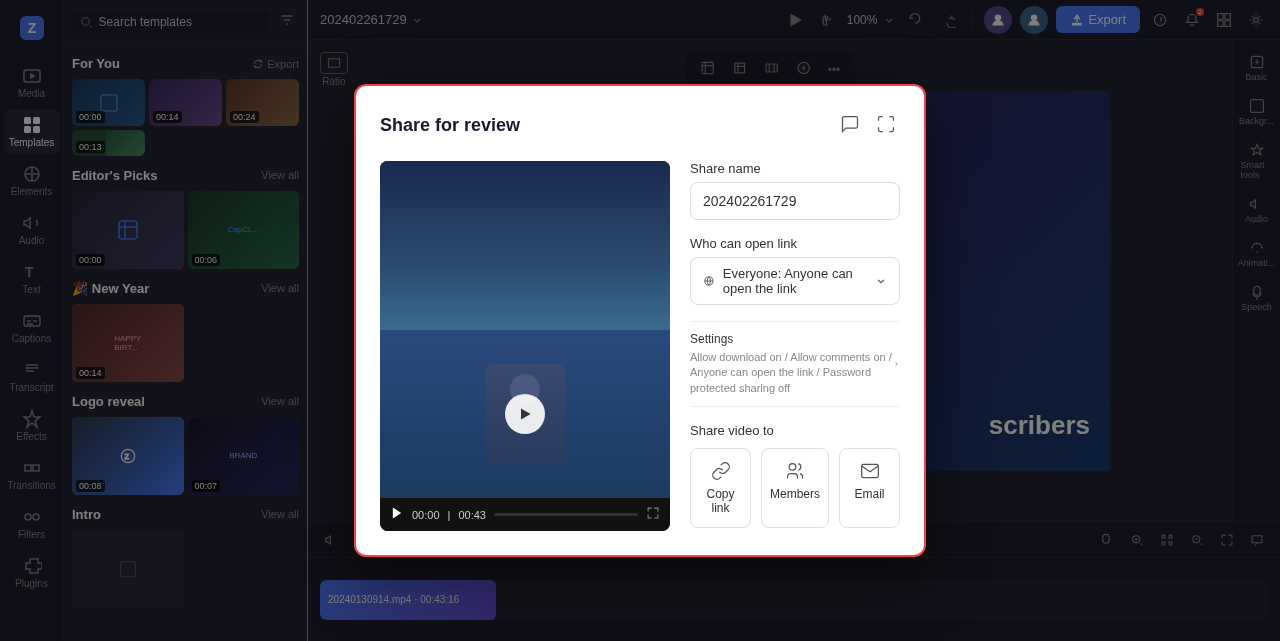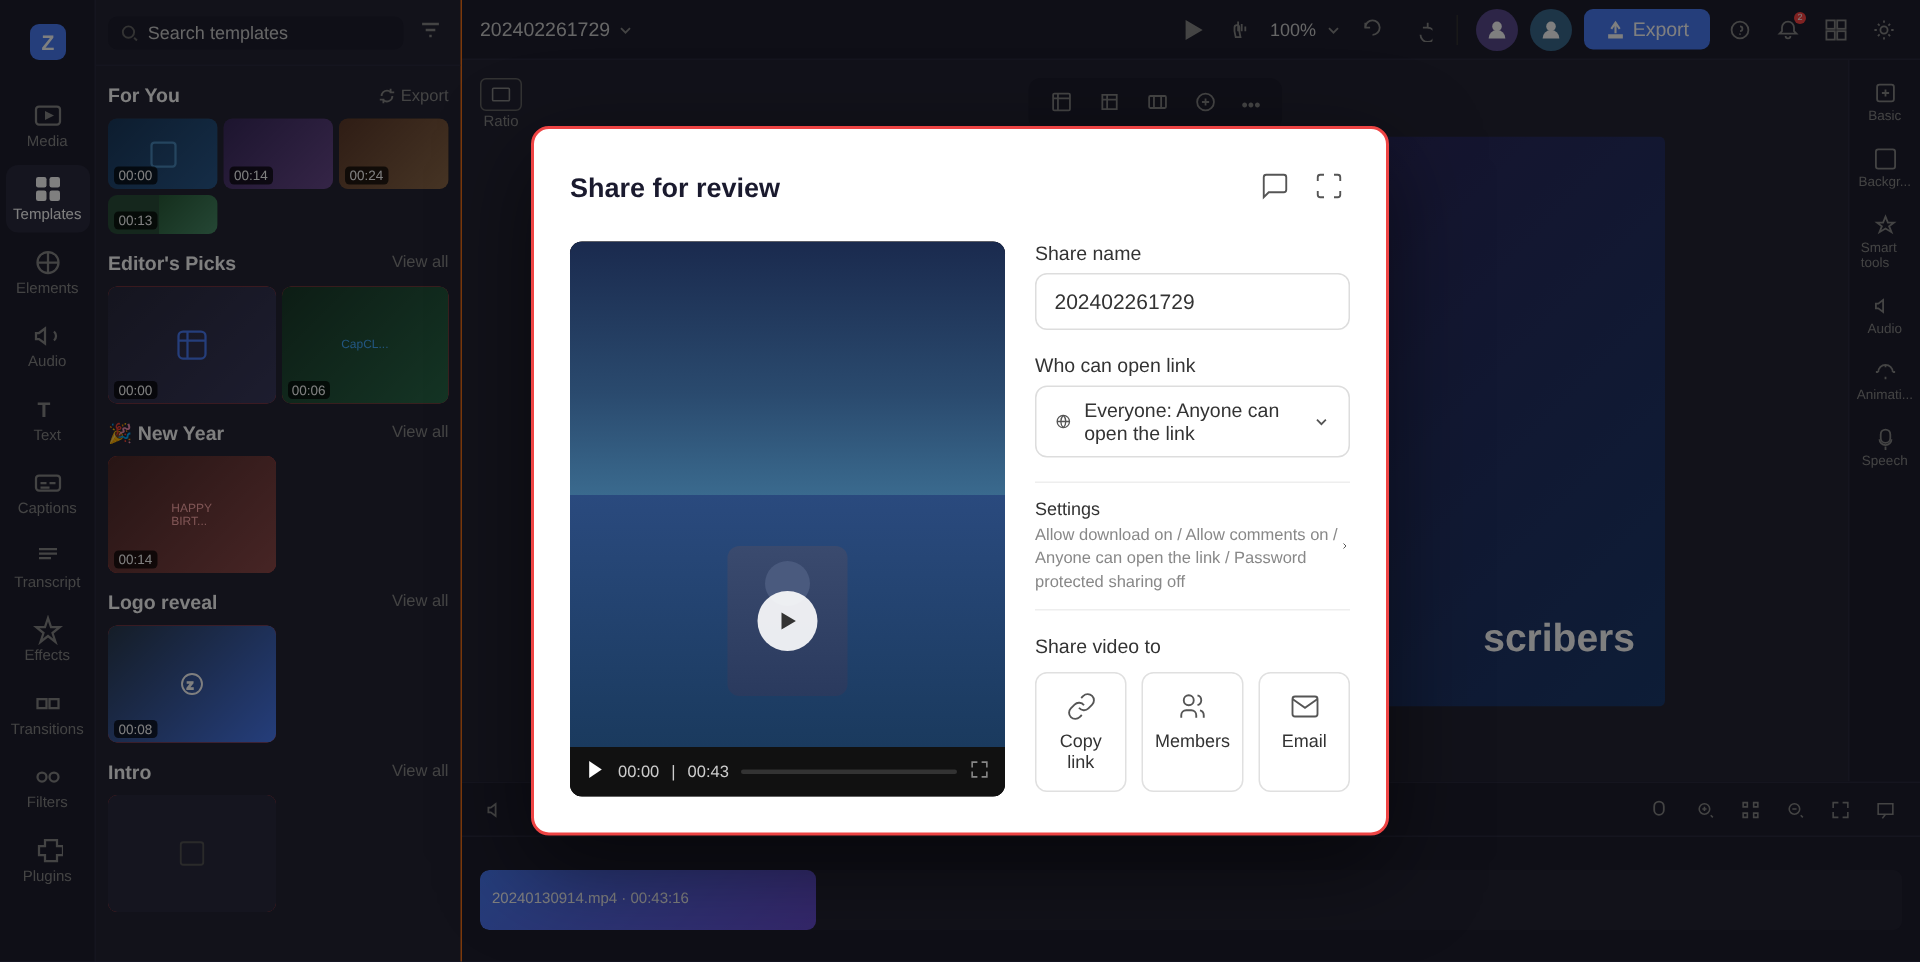--- a/index.html
+++ b/index.html
@@ -55,21 +55,21 @@
     .canvas-toolbar-btn { background: transparent; border: none; cursor: pointer; color: #888; padding: 4px 6px; border-radius: 4px; font-size: 12px; }
     .ratio-btn { position: absolute; top: 12px; left: 12px; display: flex; flex-direction: column; align-items: center; gap: 2px; color: #888; cursor: pointer; }
     .ratio-btn-inner { border: 1.5px solid #666; border-radius: 4px; width: 28px; height: 22px; display: flex; align-items: center; justify-content: center; }
     .ratio-label { font-size: 10px; color: #888; }
 
     
     .timeline { height: 120px; background: #1e1e2e; border-top: 1px solid #2a2a3e; display: flex; flex-direction: column; }
     .timeline-controls { height: 36px; display: flex; align-items: center; padding: 0 12px; gap: 8px; border-bottom: 1px solid #2a2a3e; }
     .timeline-body { flex: 1; display: flex; align-items: center; padding: 0 12px; gap: 8px; overflow: hidden; }
     .timeline-track { flex: 1; height: 40px; background: #252535; border-radius: 6px; overflow: hidden; position: relative; }
-    .timeline-clip { position: absolute; left: 0; top: 0; bottom: 0; width: 224px; background: linear-gradient(135deg, #4a7cf7 0%, #6b4fd8 100%); border-radius: 6px; display: flex; align-items: center; padding: 0 8px; }
+    .timeline-clip { position: absolute; left: 0; top: 0; bottom: 0; width: 176px; background: linear-gradient(135deg, #4a7cf7 0%, #6b4fd8 100%); border-radius: 6px; display: flex; align-items: center; padding: 0 8px; }
     .clip-label { color: #fff; font-size: 10px; white-space: nowrap; overflow: hidden; text-overflow: ellipsis; }
 
     
     .right-sidebar { width: 48px; background: #1e1e2e; display: flex; flex-direction: column; align-items: center; padding: 8px 0; gap: 4px; border-left: 1px solid #2a2a3e; }
     .right-sidebar-item { display: flex; flex-direction: column; align-items: center; gap: 2px; padding: 6px 4px; border-radius: 6px; cursor: pointer; width: 40px; color: #888; }
     .right-sidebar-item span { font-size: 9px; }
 
     
     .modal-overlay { position: absolute; inset: 0; background: rgba(0,0,0,0.5); display: flex; align-items: center; justify-content: center; z-index: 100; }
     .modal { background: #fff; border-radius: 12px; width: 572px; padding: 24px; position: relative; box-shadow: 0 20px 60px rgba(0,0,0,0.5); border: 2px solid #e44; }
@@ -305,20 +305,26 @@
           <div class="thumb-placeholder" style="padding-top:70%;background:linear-gradient(135deg,#2a3a4e,#4a7cf7)">
             <div class="thumb-inner">
               <svg width="20" height="20" viewBox="0 0 24 24" fill="none" stroke="#fff" stroke-width="1.5">
                   <circle cx="12" cy="12" r="8"></circle>
                   <text x="8" y="16" font-size="8" fill="white">Z</text>
                 </svg>
             </div>
           </div>
           <div class="thumb-time">00:08</div>
         </div>
+        <div class="thumb-tall">
+          <div class="thumb-placeholder" style="padding-top:70%;background:linear-gradient(135deg,#1a1a2e,#2a2a5e)">
+            <div class="thumb-inner" style="font-size:8px;color:#aaf;">BRAND</div>
+          </div>
+          <div class="thumb-time">00:07</div>
+        </div>
       </div>
 
       <div class="section-header">
         <div class="section-title">
           <span>Intro</span>
         </div>
         <div class="view-all">View all</div>
       </div>
       <div class="thumb-2col">
         <div class="thumb-tall">

